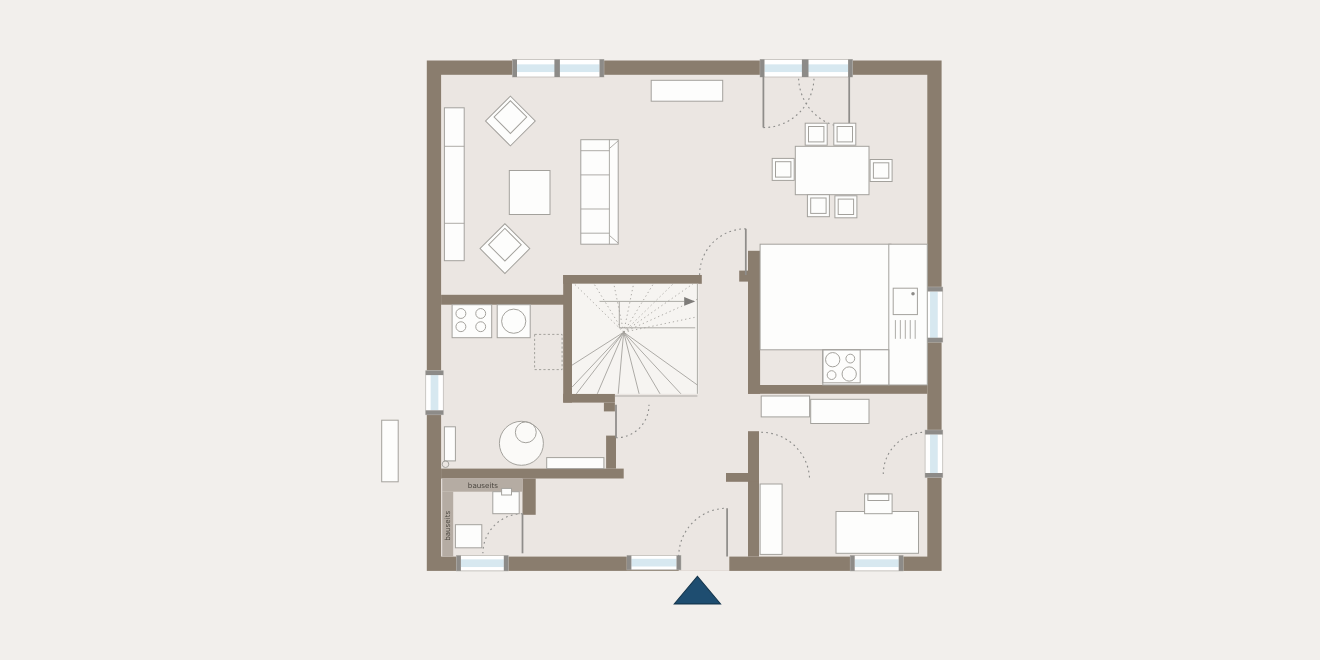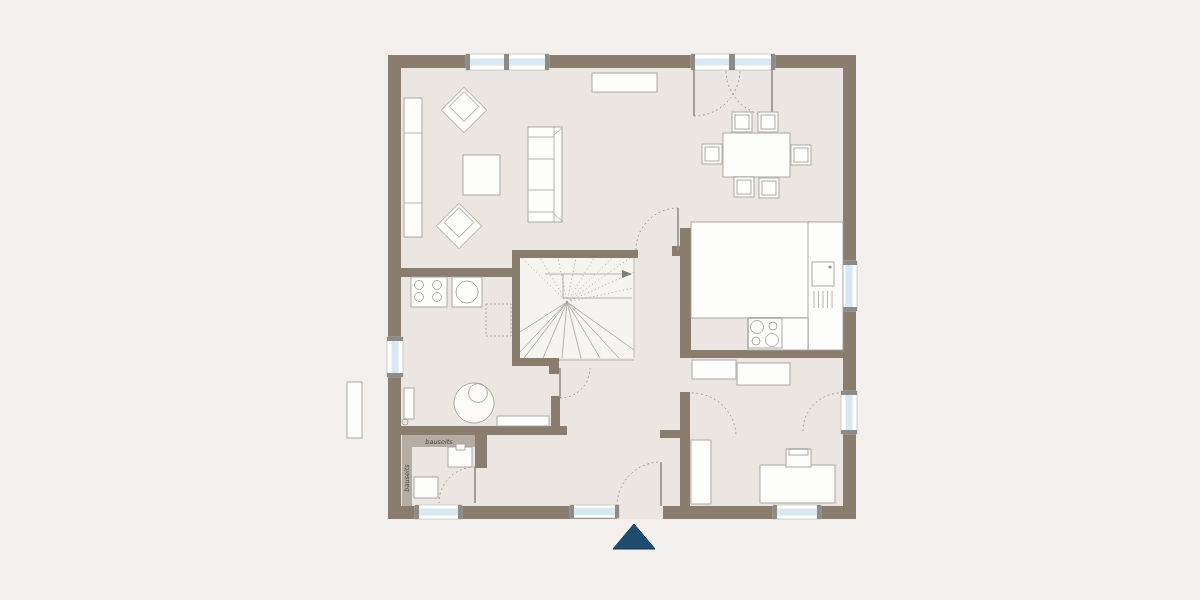--- a/index.html
+++ b/index.html
@@ -1,16 +1,16 @@
 <!DOCTYPE html>
 <html style="--bg: #f2efec; --floor: #ebe6e2; --wall: #8a7d6e; --band: #b5aca3; --glaze: #d7e8f0; --furn: #fdfdfc; --line: #a3a19c; --swing: #8c8c8a; --marker: #1e4d70;"><head>
 <meta charset="utf-8">
 <style>
   html,body{margin:0;padding:0;background:#f2efec;}
-  .stage{position:relative;width:1200px;height:600px;overflow:hidden;background:var(--bg,#f2efec);font-style:italic;}
+  .stage{position:relative;width:1200px;height:600px;overflow:hidden;background:var(--bg,#f2efec);}
   svg{display:block}
   .wall{fill:var(--wall,#8a7d6e);}
   .floor{fill:var(--floor,#ebe6e2);}
   .furn{fill:var(--furn,#fdfdfc);stroke:var(--line,#a3a19c);stroke-width:0.9;}
   .furnN{fill:none;stroke:var(--line,#a3a19c);stroke-width:0.9;}
   .thin{stroke:var(--line,#a3a19c);stroke-width:0.8;fill:none;}
   .dots{stroke:var(--line,#a3a19c);stroke-width:0.8;fill:none;stroke-dasharray:1.2 2.6;}
   .swing{stroke:var(--swing,#8c8c8a);stroke-width:1;fill:none;stroke-dasharray:1.6 3;}
   .leaf{stroke:#8f8d8a;stroke-width:1.6;fill:none;}
   .dash{fill:none;stroke:var(--line,#a3a19c);stroke-width:0.9;stroke-dasharray:2 2;}

